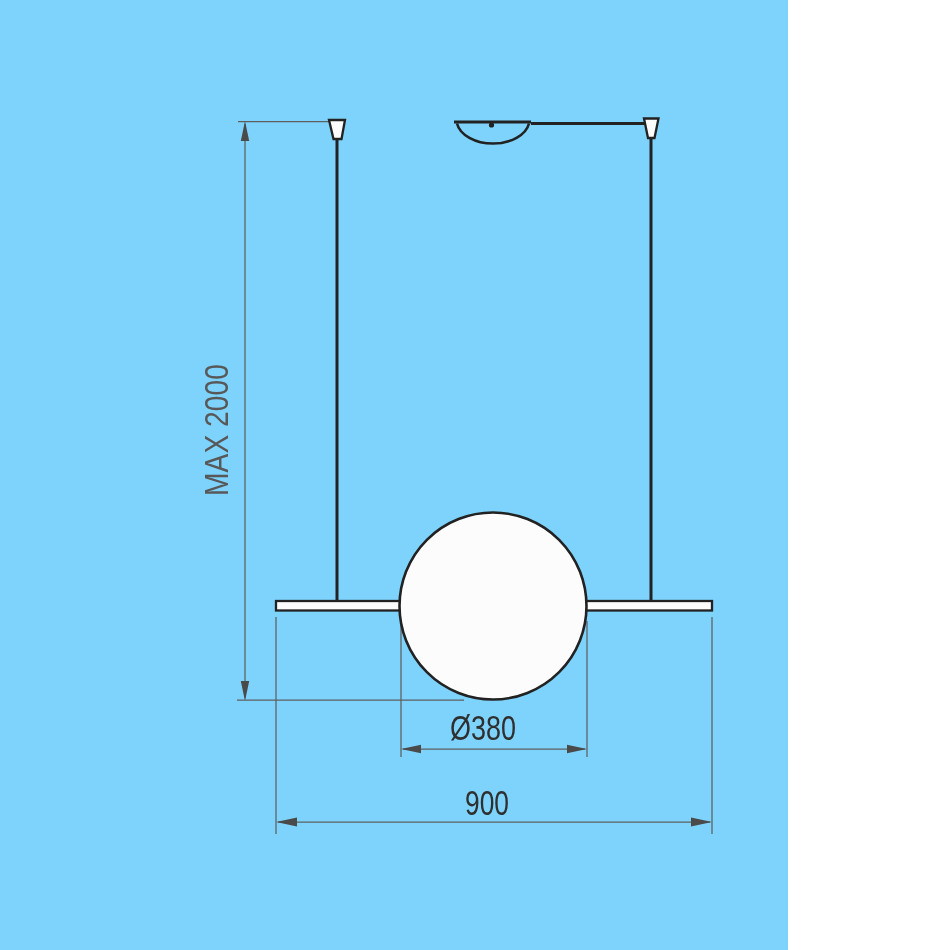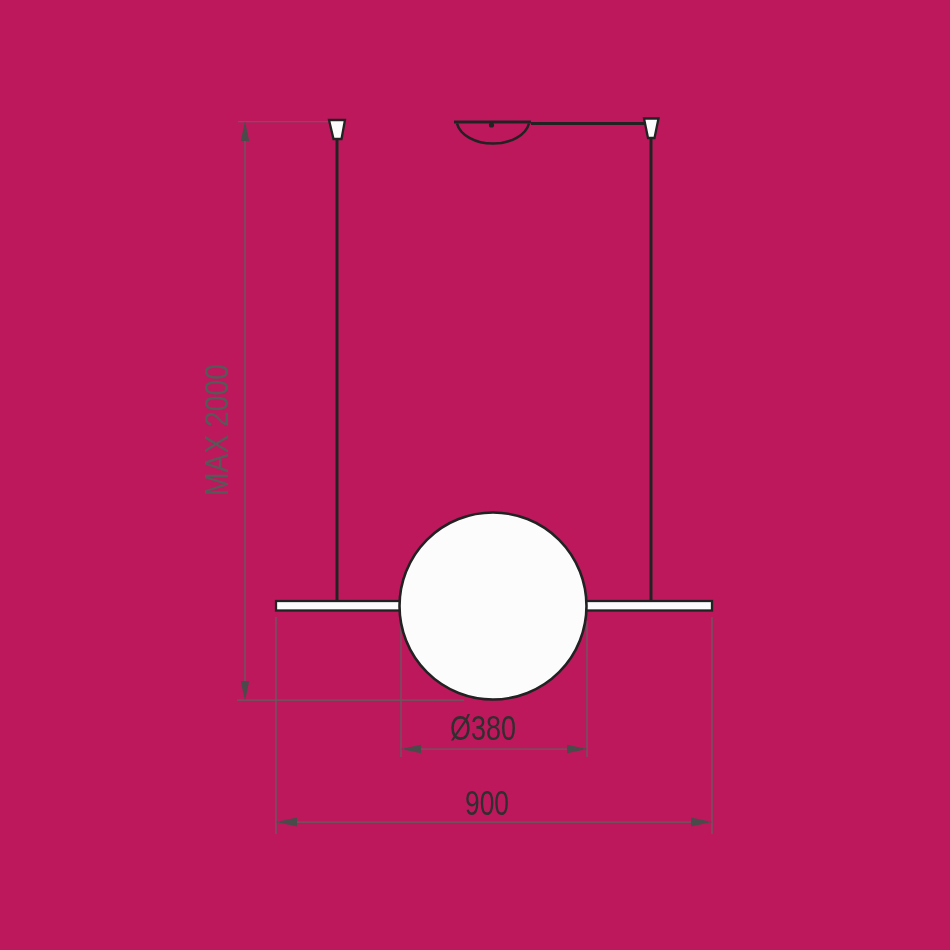--- a/index.html
+++ b/index.html
@@ -2,23 +2,23 @@
 <html><head>
 <meta charset="utf-8">
 <style>
   html, body {
     margin: 0;
     padding: 0;
     background: #ffffff;
   }
   .canvas {
     position: relative;
-    width: 950px;
+    width: 788px;
     height: 950px;
-    background: #be185d;
+    background: #7dd3fc;
     overflow: hidden;
     font-family: "Liberation Sans", sans-serif;
   }
   svg { display: block; }
   .obj {
     stroke: #222222;
     stroke-width: 2.6;
     fill: none;
     stroke-linecap: butt;
   }

